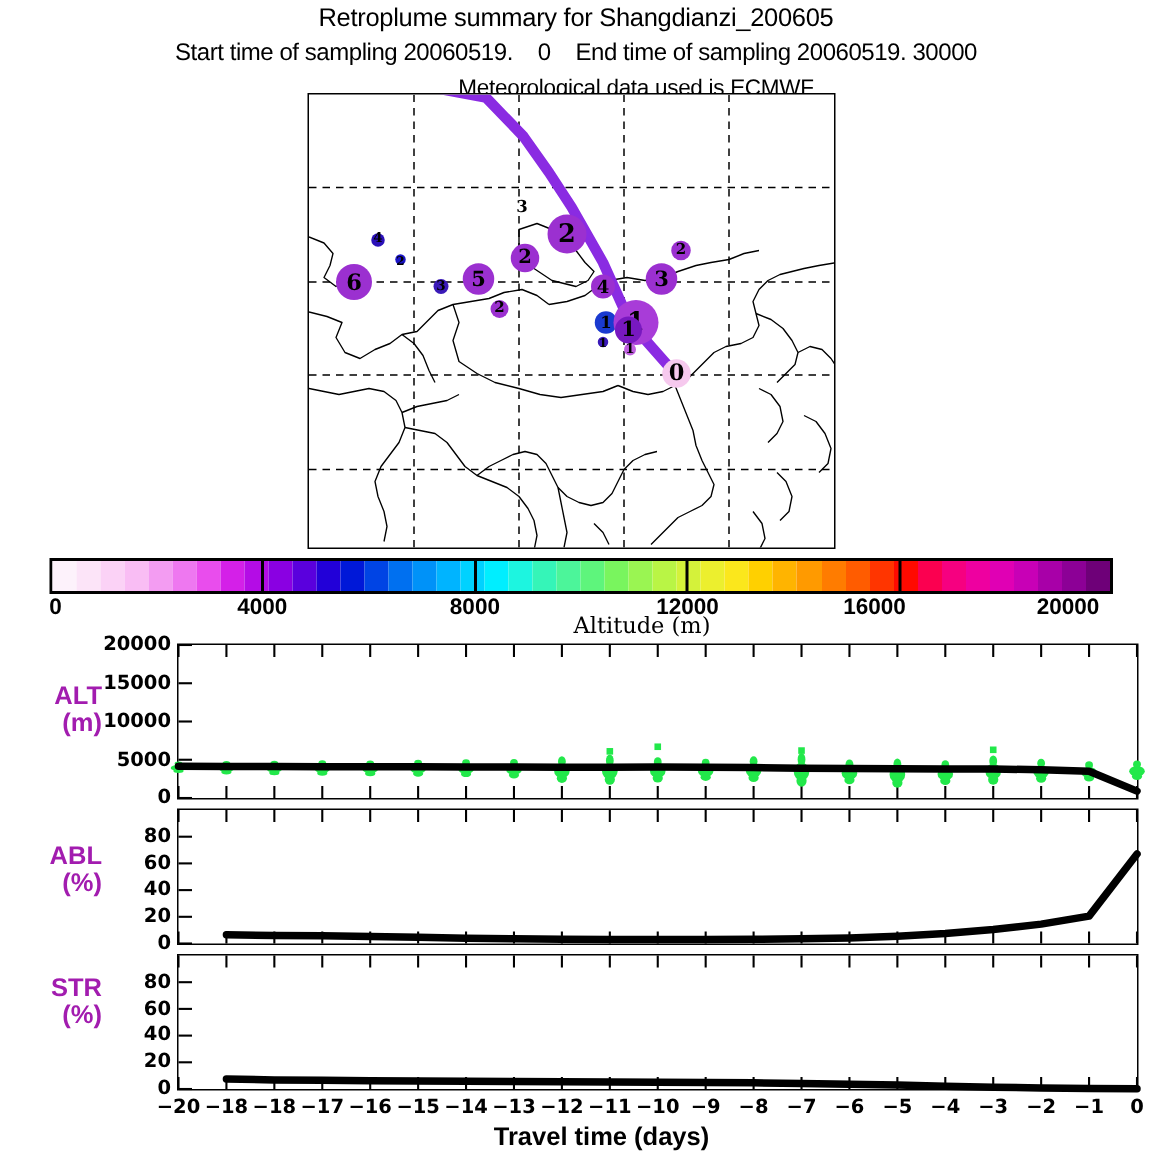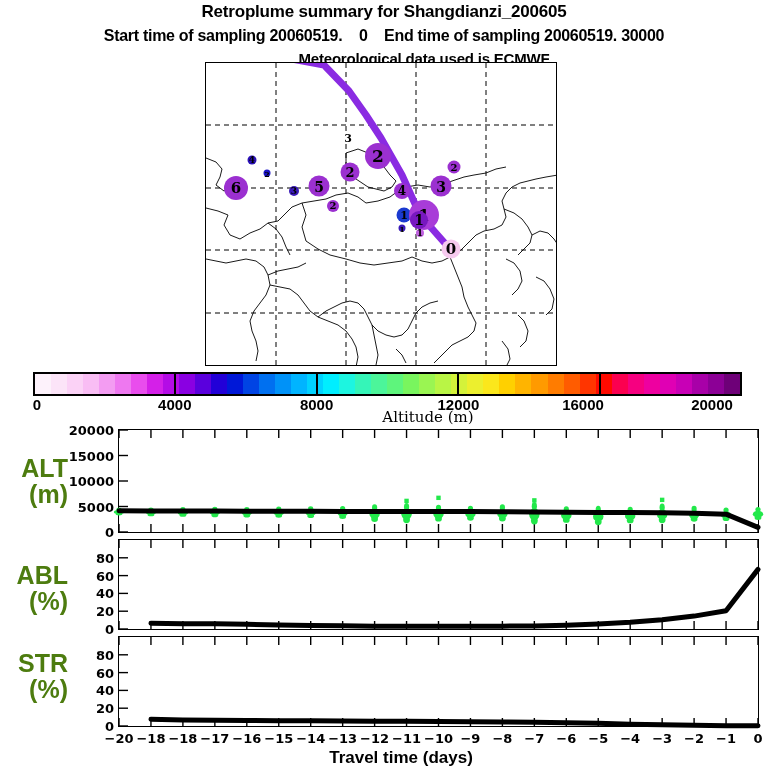--- a/index.html
+++ b/index.html
@@ -13,21 +13,21 @@
     height: 768px;
     background: #ffffff;
     font-family: "Liberation Sans", sans-serif;
     overflow: hidden;
   }
   .ttl {
     position: absolute;
     left: 0;
     width: 768px;
     text-align: center;
-    font-weight: bold;
+    font-weight: normal;
     color: #000;
     white-space: pre;
   }
   #title-main { top: 2px;  font-size: 17px; letter-spacing: -0.2px; }
   #title-sub  { top: 27px; font-size: 16px; letter-spacing: -0.3px; }
   #title-met  { top: 50px; font-size: 15px; letter-spacing: -0.2px; padding-left: 40px; }
 
   
   #map-panel {
     position: absolute;
@@ -103,23 +103,23 @@
     left: 118px;
     width: 641px;
     border: 1px solid #000;
     box-sizing: border-box;
     background: #fff;
     overflow: visible;
   }
   .plot-svg { position: absolute; left: 0; top: 0; overflow: visible; }
   .ax-label {
     position: absolute;
-    font-size: 25px;
+    font-size: 17px;
     font-weight: bold;
-    color: #4d7c0f;
+    color: #a21caf;
     text-align: right;
     line-height: 1.05;
     white-space: pre;
   }
   .ytick {
     position: absolute;
     font-size: 13px;
     font-weight: bold;
     color: #000;
     text-align: right;

